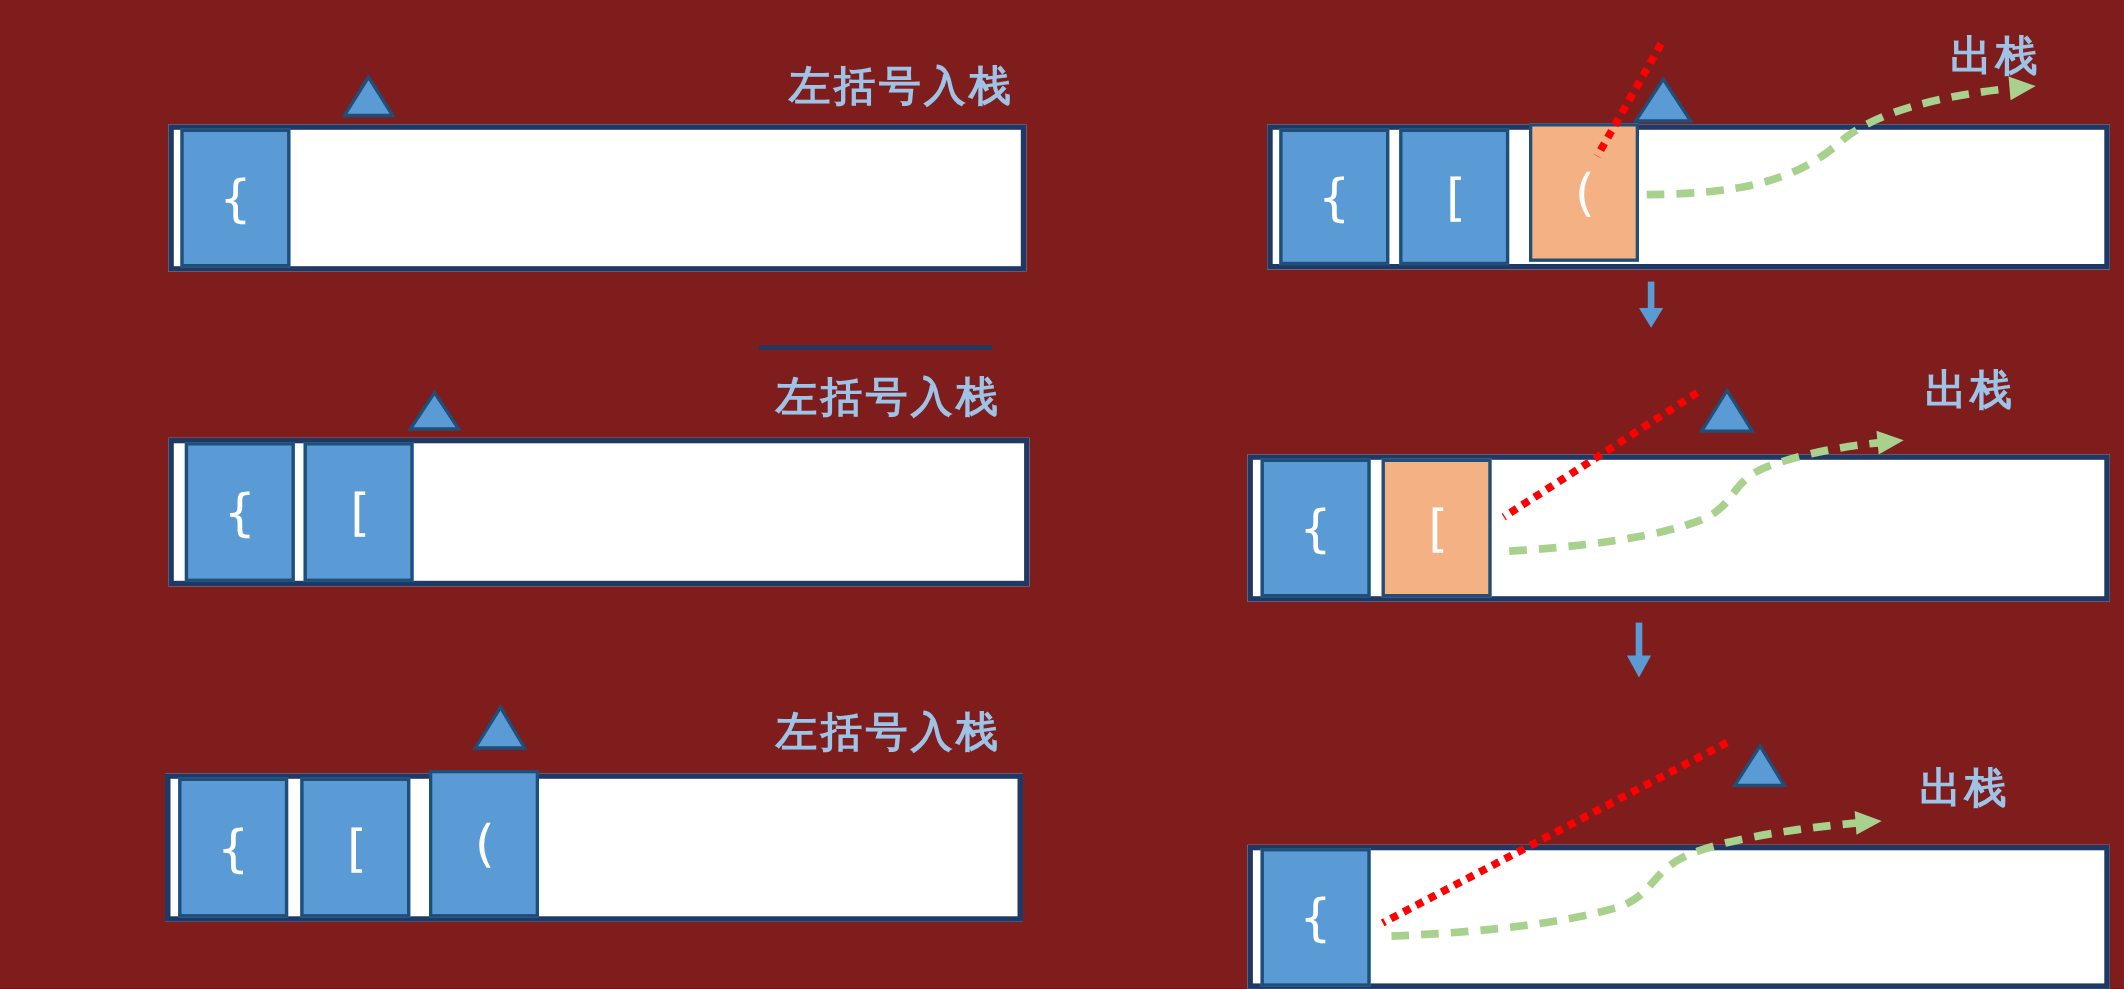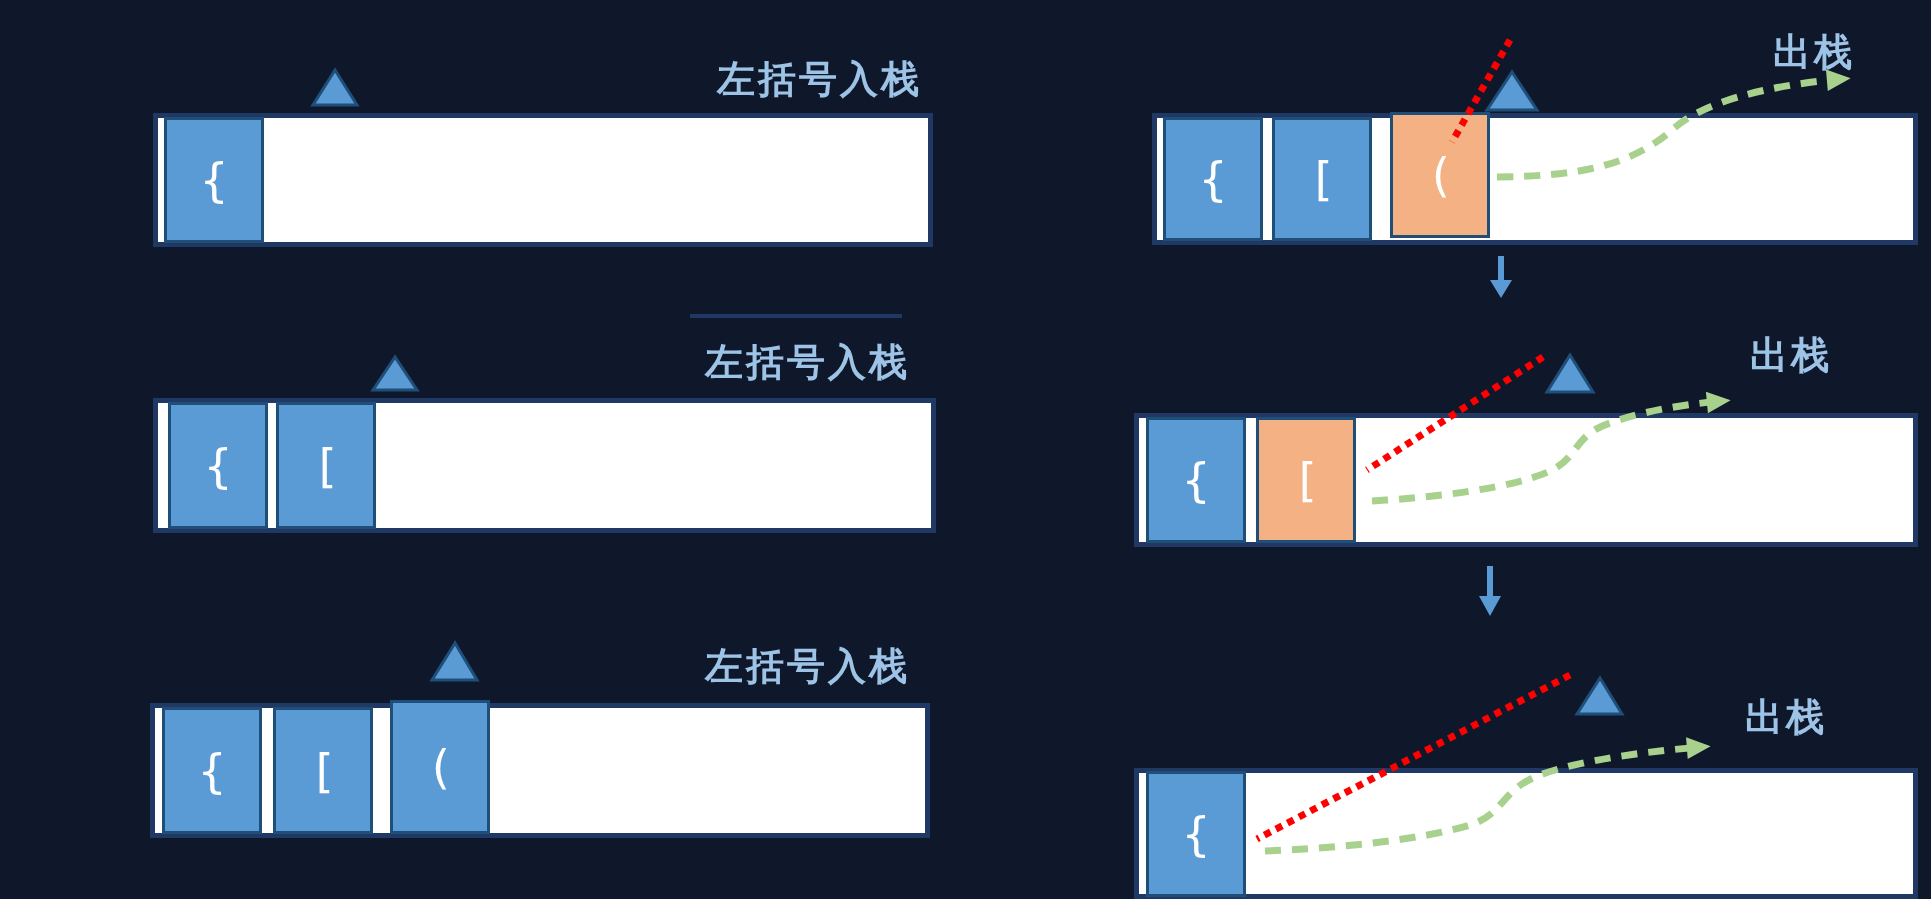--- a/index.html
+++ b/index.html
@@ -1,17 +1,17 @@
 <!DOCTYPE html>
 <html><head>
 <meta charset="utf-8">
 <style>
   html,body{margin:0;padding:0;background:#000;}
   .canvas{
-    position:relative;width:1931px;height:899px;background:#0f172a;overflow:hidden;
+    position:relative;width:1931px;height:899px;background:#7f1d1d;overflow:hidden;
     font-family:"Liberation Sans", sans-serif;
   }
   .stack{
     position:absolute;background:#fff;border:5px solid #203864;box-sizing:border-box;
   }
   .cell{
     position:absolute;box-sizing:border-box;border:3px solid #1F4E79;
     display:flex;align-items:center;justify-content:center;
   }
   .cell .glyph{

